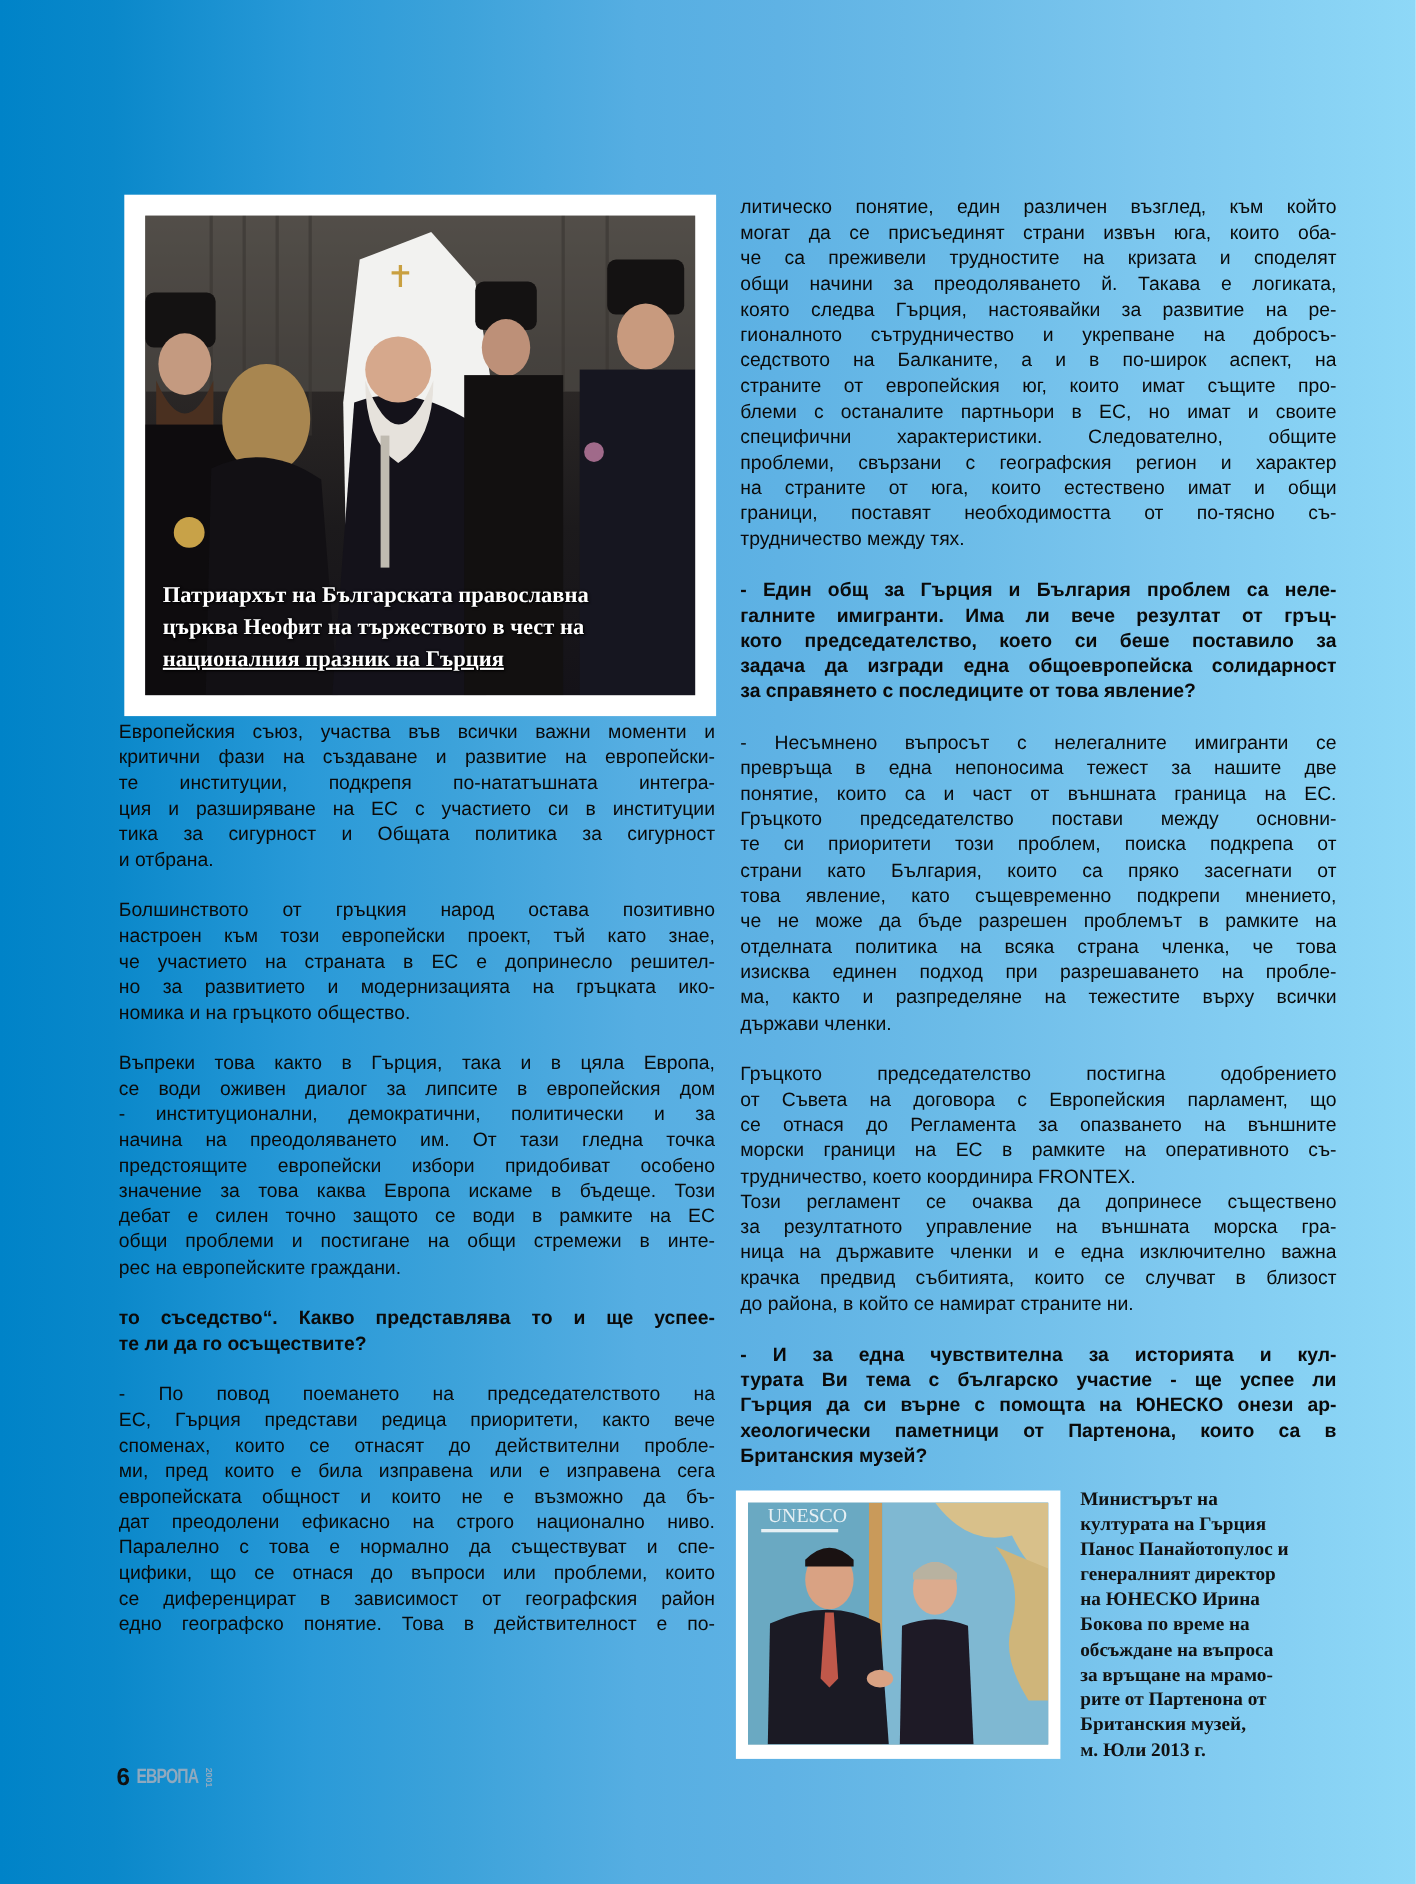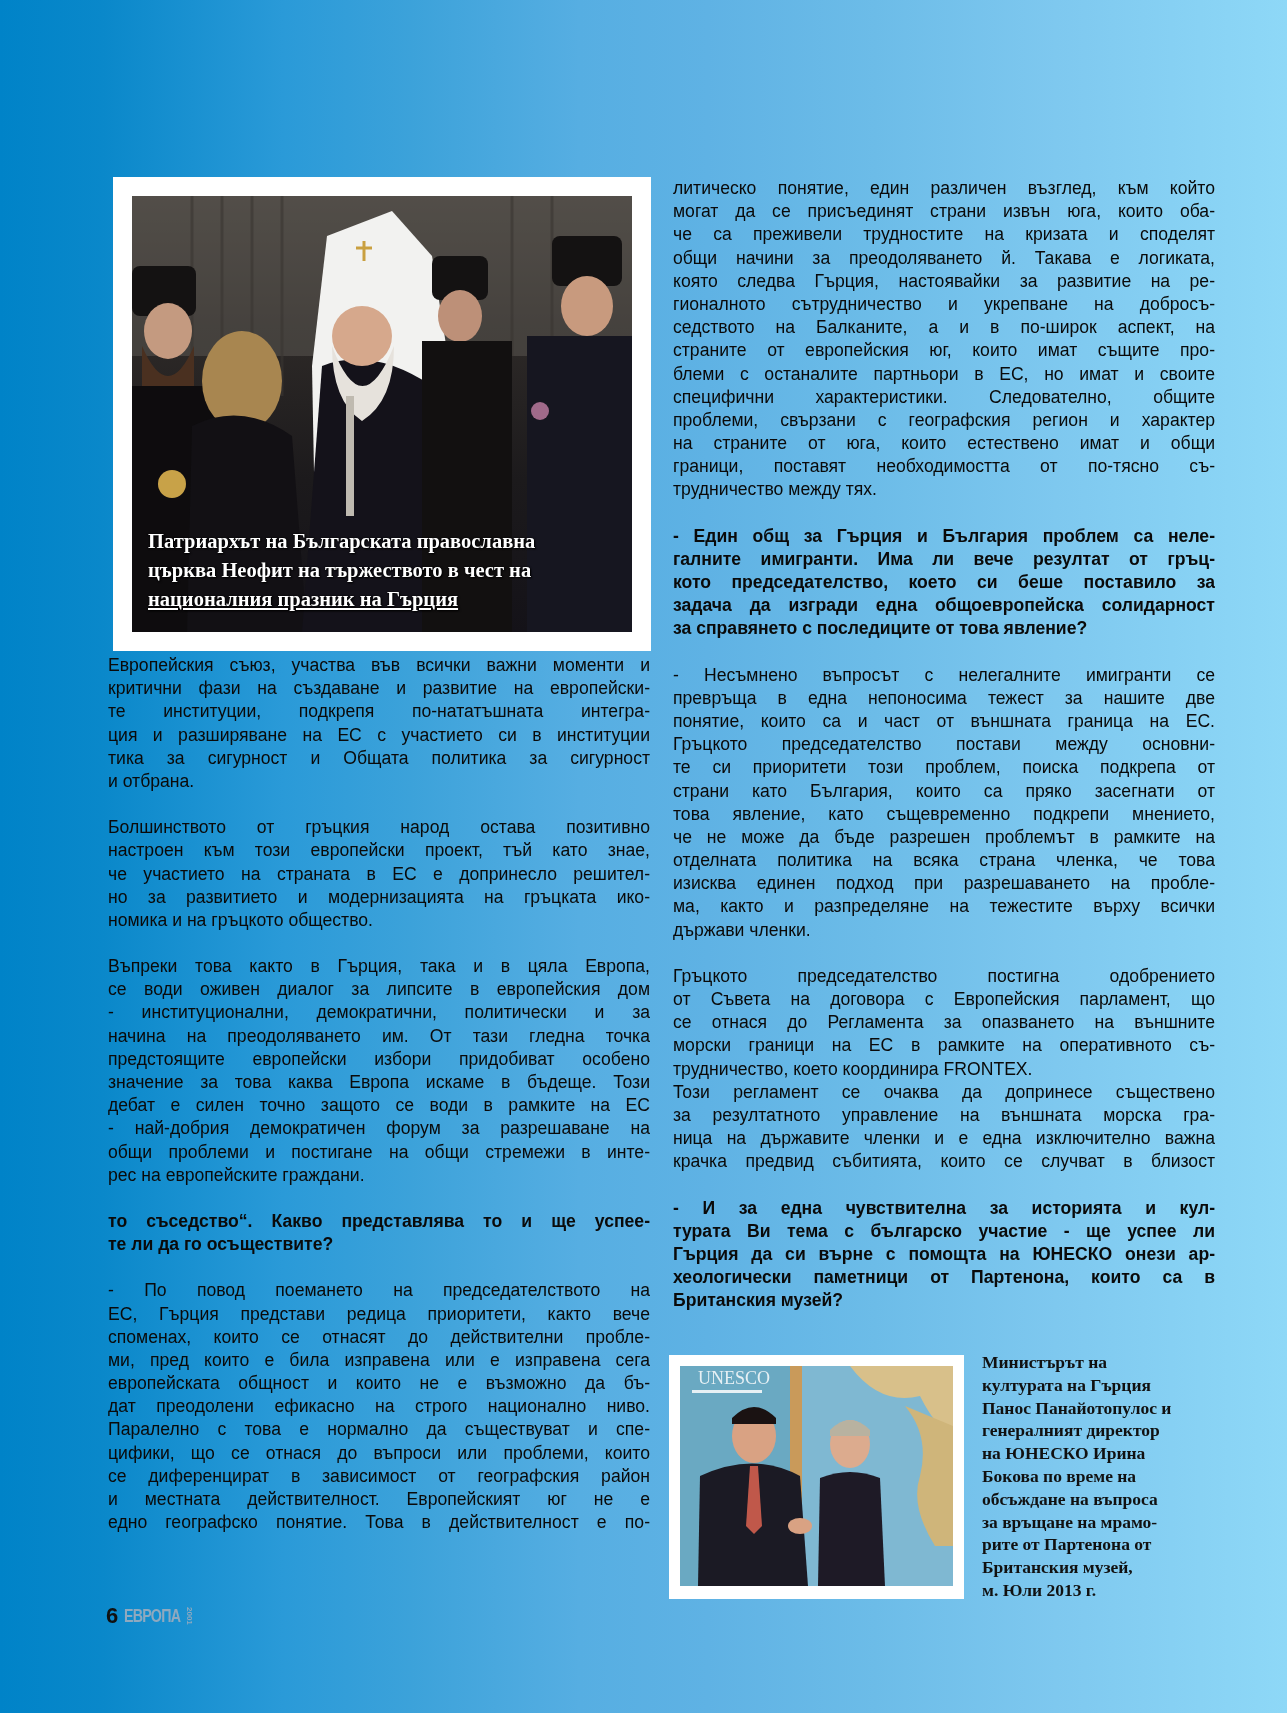--- a/index.html
+++ b/index.html
@@ -98,41 +98,39 @@
   </div>
   <div class="gap"></div>
   <div class="para">
     <span class="line" style="white-space: normal; overflow: hidden;">    Въпреки това както в Гърция, така и в цяла Европа,</span>
     <span class="line" style="white-space: normal; overflow: hidden;">се води  оживен диалог за  липсите в европейския дом</span>
     <span class="line" style="white-space: normal; overflow: hidden;">- институционални, демократични, политически и за</span>
     <span class="line" style="white-space: normal; overflow: hidden;">начина на преодоляването им. От тази гледна точка</span>
     <span class="line" style="white-space: normal; overflow: hidden;">предстоящите европейски избори придобиват особено</span>
     <span class="line" style="white-space: normal; overflow: hidden;">значение за това каква Европа искаме в бъдеще. Този</span>
     <span class="line" style="white-space: normal; overflow: hidden;">дебат е силен точно защото се води в рамките на ЕС</span>
-    <span class="line" style="white-space: normal; overflow: hidden;">- най-добрия демократичен форум за разрешаване на</span>
     <span class="line" style="white-space: normal; overflow: hidden;">общи проблеми и постигане на общи стремежи в инте-</span>
     <span class="line last" style="white-space: normal; overflow: hidden;">рес на европейските граждани.</span>
   </div>
   <div class="gap"></div>
   <div class="para q">
     <span class="line" style="white-space: normal; overflow: hidden;">то съседство“. Какво представлява то и ще успее-</span>
     <span class="line last" style="white-space: normal; overflow: hidden;">те ли да го осъществите?</span>
   </div>
   <div class="gap"></div>
   <div class="para">
     <span class="line" style="white-space: normal; overflow: hidden;">    -   По повод поемането на председателството на</span>
     <span class="line" style="white-space: normal; overflow: hidden;">ЕС, Гърция представи редица приоритети, както вече</span>
     <span class="line" style="white-space: normal; overflow: hidden;">споменах, които се отнасят до действителни пробле-</span>
     <span class="line" style="white-space: normal; overflow: hidden;">ми, пред които е била изправена или е изправена сега</span>
     <span class="line" style="white-space: normal; overflow: hidden;">европейската общност и които не е възможно да бъ-</span>
     <span class="line" style="white-space: normal; overflow: hidden;">дат преодолени ефикасно на строго национално ниво.</span>
     <span class="line" style="white-space: normal; overflow: hidden;">Паралелно с това е нормално да съществуват и спе-</span>
     <span class="line" style="white-space: normal; overflow: hidden;">цифики, що се отнася до въпроси или проблеми, които</span>
     <span class="line" style="white-space: normal; overflow: hidden;">се диференцират в зависимост от географския район</span>
-    <span class="line" style="white-space: normal; overflow: hidden;">и местната действителност. Европейският юг  не е</span>
     <span class="line" style="white-space: normal; overflow: hidden;">едно географско понятие. Това в действителност е по-</span>
   </div>
 </div>
 
 <div class="col" style="left:673px; top:177px; width:542px;">
   <div class="para">
     <span class="line" style="white-space: normal; overflow: hidden;">литическо понятие,  един различен възглед, към който</span>
     <span class="line" style="white-space: normal; overflow: hidden;">могат да се присъединят страни извън юга, които оба-</span>
     <span class="line" style="white-space: normal; overflow: hidden;">че са преживели трудностите на кризата и споделят</span>
     <span class="line" style="white-space: normal; overflow: hidden;">общи начини за преодоляването й. Такава е логиката,</span>
@@ -176,20 +174,21 @@
     <span class="line" style="white-space: normal; overflow: hidden;">от Съвета на договора с Европейския парламент, що</span>
     <span class="line" style="white-space: normal; overflow: hidden;">се отнася до Регламента за опазването на външните</span>
     <span class="line" style="white-space: normal; overflow: hidden;">морски граници на ЕС в рамките на оперативното съ-</span>
     <span class="line last" style="white-space: normal; overflow: hidden;">трудничество, което координира FRONTEX.</span>
   </div>
   <div class="para">
     <span class="line" style="white-space: normal; overflow: hidden;">    Този регламент се очаква да допринесе съществено</span>
     <span class="line" style="white-space: normal; overflow: hidden;">за резултатното управление на външната морска гра-</span>
     <span class="line" style="white-space: normal; overflow: hidden;">ница на държавите членки и е една изключително важна</span>
     <span class="line" style="white-space: normal; overflow: hidden;">крачка предвид събитията, които се случват в близост</span>
+    <span class="line last" style="white-space: normal; overflow: hidden;">до района, в който се намират страните ни.</span>
   </div>
   <div class="gap"></div>
   <div class="para q">
     <span class="line" style="white-space: normal; overflow: hidden;">    - И за една чувствителна за историята и кул-</span>
     <span class="line" style="white-space: normal; overflow: hidden;">турата Ви тема с българско участие - ще успее ли</span>
     <span class="line" style="white-space: normal; overflow: hidden;">Гърция да си върне с помощта на ЮНЕСКО онези ар-</span>
     <span class="line" style="white-space: normal; overflow: hidden;">хеологически паметници от Партенона, които са в</span>
     <span class="line last" style="white-space: normal; overflow: hidden;">Британския музей?</span>
   </div>
 </div>

